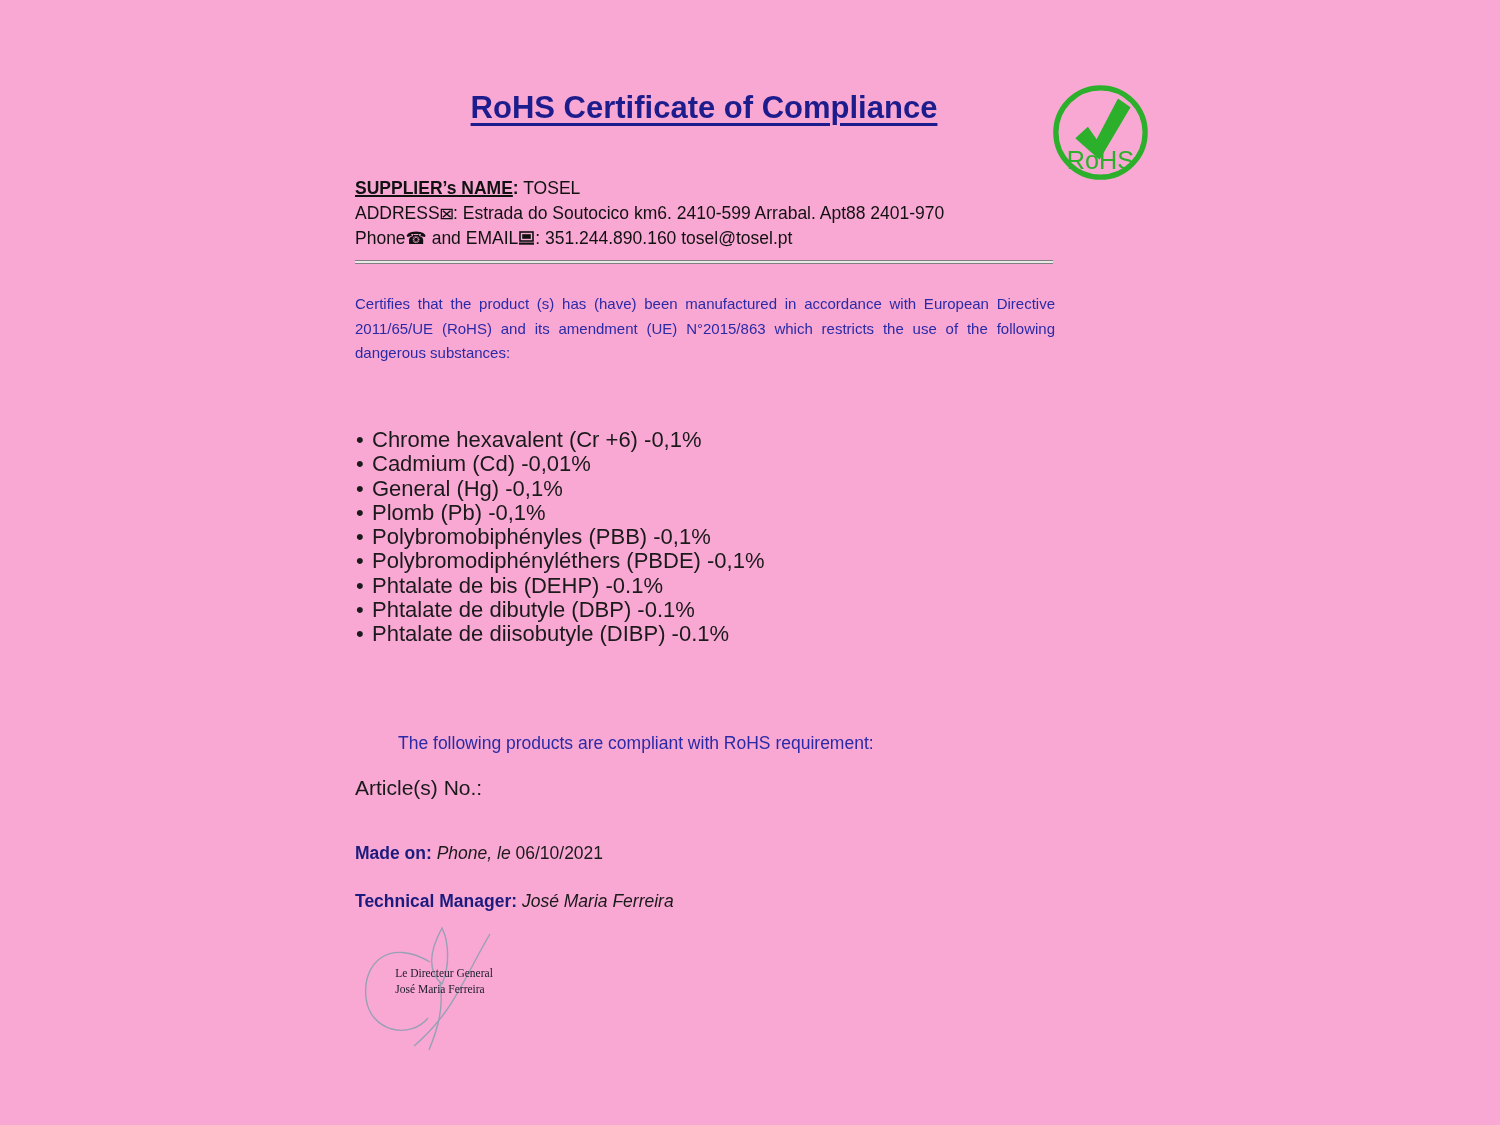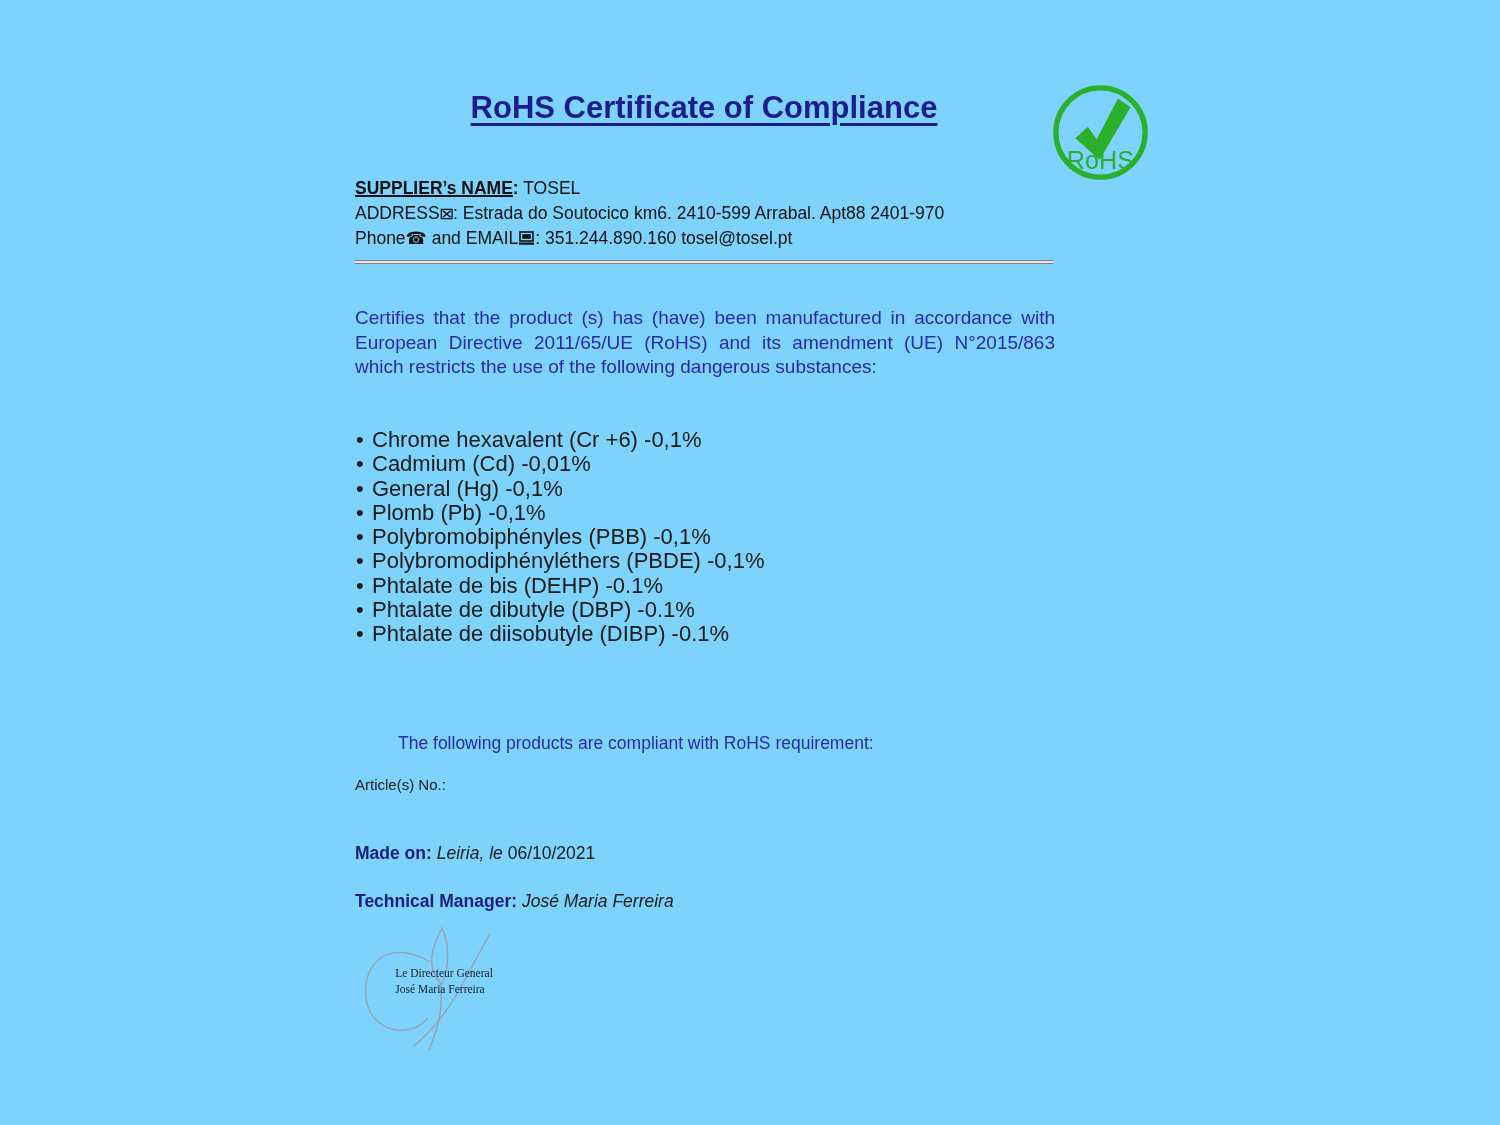--- a/index.html
+++ b/index.html
@@ -1,21 +1,21 @@
 <!DOCTYPE html>
 <html><head>
 <meta charset="utf-8">
 <style>
   * { margin: 0; padding: 0; box-sizing: border-box; }
   html, body { background: #ffffff; }
   .page {
     position: relative;
     width: 1500px;
     height: 1125px;
-    background: #7dd3fc;
+    background: #f9a8d4;
     font-family: "Liberation Sans", sans-serif;
     color: #1a1a1a;
     overflow: hidden;
   }
 
   
   .doc-title {
     position: absolute;
     left: 355px;
     top: 90px;
@@ -64,23 +64,23 @@
     height: 4px;
     border-top: 1.5px solid #7f7f7f;
     border-bottom: 1.5px solid #7f7f7f;
     background: #e9e9e9;
   }
 
   
   .statement {
     position: absolute;
     left: 355px;
-    top: 306px;
-    width: 700px;
-    font-size: 19px;
+    top: 292px;
+    width: 700px;
+    font-size: 15px;
     line-height: 24.5px;
     color: #2a2aa6;
     text-align: justify;
   }
 
   
   .substances {
     position: absolute;
     left: 356px;
     top: 428px;
@@ -105,21 +105,21 @@
     width: 700px;
     font-size: 17.5px;
     color: #2a2aa6;
     margin-left: 25px;
   }
   .article-line {
     position: absolute;
     left: 355px;
     top: 776px;
     width: 700px;
-    font-size: 15px;
+    font-size: 21px;
     color: #1a1a1a;
   }
 
   .made-on-line, .tech-mgr-line {
     position: absolute;
     left: 355px;
     width: 700px;
     font-size: 17.5px;
     color: #1a1a1a;
   }
@@ -184,21 +184,21 @@
     <li>Phtalate de bis (DEHP) -0.1%</li>
     <li>Phtalate de dibutyle (DBP) -0.1%</li>
     <li>Phtalate de diisobutyle (DIBP) -0.1%</li>
   </ul>
 
   <div class="compliance-line">The following products are compliant with RoHS requirement:</div>
 
   <div class="article-line">Article(s) No.:</div>
 
   <div class="made-on-line">
-    <span class="navy-label">Made on:</span><span class="italic"> Leiria, le </span><span>06/10/2021</span>
+    <span class="navy-label">Made on:</span><span class="italic"> Phone, le </span><span>06/10/2021</span>
   </div>
 
   <div class="tech-mgr-line">
     <span class="navy-label">Technical Manager:</span><span class="italic"> José Maria Ferreira</span>
   </div>
 
   <svg class="signature" viewBox="0 0 180 140" aria-hidden="true">
     <g fill="none" stroke="#98a0b4" stroke-width="1.4">
       <path d="M78,42 C 38,18 10,42 14,78 C 18,112 58,120 76,98"></path>
       <path d="M90,8 C 78,30 74,50 90,64 C 98,46 97,22 90,8 Z"></path>

